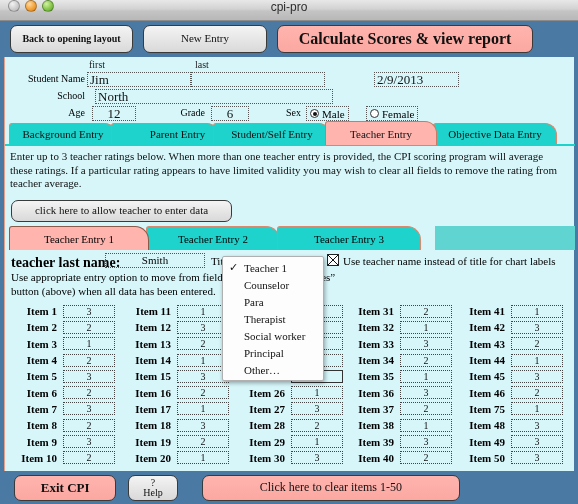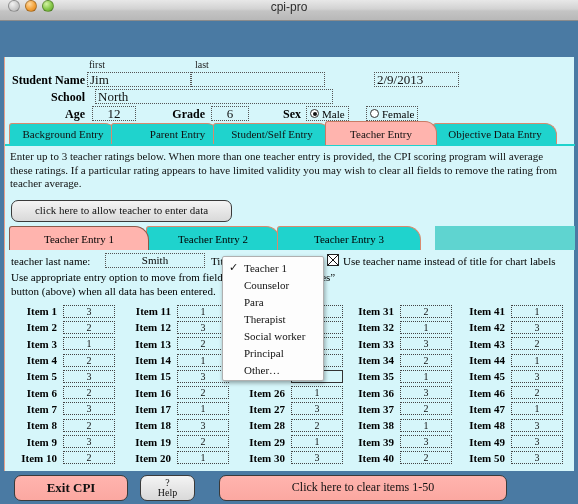--- a/index.html
+++ b/index.html
@@ -52,21 +52,21 @@
 
   
   .body-area {
     position: absolute; left: 4px; top: 57px; width: 570px; height: 414px;
     background: #d6f6fa; border-left: 1px solid #e5a08a;
   }
 
   
   .info { position: relative; height: 65px; font-size: 11px; }
   .hdr-small { position: absolute; font-size: 10px; color: #222; }
-  .lbl { position: absolute; font-weight: bold; font-size: 12px; text-align: right; }
+  .lbl { position: absolute; font-weight: normal; font-size: 10px; text-align: right; }
   .fld {
     position: absolute; border: 1px dotted #555; background: transparent;
     font-size: 13px; font-family: Liberation Serif, serif; color: #111;
     padding: 0 2px; height: 15px; line-height: 14px;
   }
   .fld.center { text-align: center; }
 
   .radio-wrap { position: absolute; display: flex; align-items: center; gap: 3px;
                 border: 1px dotted #555; padding: 0 3px; height: 15px; }
   .radio { width: 9px; height: 9px; border-radius: 50%; border: 1px solid #333;
@@ -105,21 +105,21 @@
     position: absolute; top: 0; height: 24px;
     background: #1fd3cd; border: 1px solid #d98a6e; border-bottom: none;
     border-radius: 3px 14px 0 0; font-size: 11px;
     display: flex; align-items: center; justify-content: center; cursor: pointer;
   }
   .subtab.active { background: #ffb4ae; border-color: #8a5a4a; z-index: 4; }
   .subtab-rest { position:absolute; left:430px; top:0; width:140px; height:24px; background:#5fd4d0; }
 
   
   .tname-row { position: absolute; left: 0; top: 196px; width: 570px; height: 40px; font-size: 11px; }
-  #teacher-last-name-label { position:absolute; left:6px; top:2px; font-weight:normal; font-size:11px; }
+  #teacher-last-name-label { position:absolute; left:6px; top:2px; font-weight:bold; font-size:14px; }
   #teacher-last-name-field { position:absolute; left:100px; top:0px; width:100px; height:15px;
       text-align:center; border:1px dotted #555; font-size:11px; }
   #title-label { position:absolute; left:206px; top:2px; font-size:11px; }
   #use-name-checkbox { position:absolute; left:322px; top:1px; width:12px; height:12px;
       border:1px solid #222; background:#fff; }
   #use-name-checkbox svg { display:block; }
   #use-name-label { position:absolute; left:338px; top:2px; font-size:11px; }
   .tname-note { position:absolute; left:6px; top:18px; width:560px; font-size:11px; line-height:13.5px; }
 
   
@@ -141,41 +141,46 @@
   .item-row { height: 16.3px; display: flex; align-items: center; }
   .item-lbl { width: 54px; font-size: 11px; font-weight: bold; text-align: right; padding-right: 6px; }
   .item-fld {
     width: 52px; height: 13px; border: 1px dotted #444;
     font-size: 10px; text-align: center; line-height: 12px; color: #111; background: transparent;
   }
   .item-fld.focused { border: 1px solid #333; background: #d6f6fa; }
 
   
   .bottombar {
-    position: absolute; left: 0; bottom: 0; width: 578px; height: 33px;
+    position: absolute; left: 0; bottom: 0; width: 460px; height: 33px;
     background: #4a7aa3; display: flex; align-items: center; padding-left: 14px; gap: 12px;
   }
   #exit-btn { width: 114px; height: 26px; font-size: 13px; font-weight: bold; }
   #help-btn { width: 55px; height: 26px; font-size: 10px; flex-direction: column; line-height: 10px; }
   #clear-btn { width: 288px; height: 26px; font-size: 12px; margin-left: 12px; }
 </style>
 </head>
 <body>
 
 <div class="window">
 
   <div class="titlebar">
     <div class="lights">
       <span class="light close"></span>
       <span class="light min"></span>
       <span class="light max"></span>
     </div>
     <div class="win-title">cpi-pro</div>
   </div>
 
+  <div class="toolbar">
+    <div class="btn btn-grey" id="back-btn">Back to opening layout</div>
+    <div class="btn btn-grey" id="new-entry-btn">New Entry</div>
+    <div class="btn btn-pink" id="calc-btn">Calculate Scores &amp; view report</div>
+  </div>
 
   <div class="body-area">
 
     <div class="info">
       <div class="hdr-small" style="left:84px; top:2px;">first</div>
       <div class="hdr-small" style="left:190px; top:2px;">last</div>
 
       <div class="lbl" style="left:0; top:16px; width:80px;">Student Name</div>
       <div class="fld" style="left:82px; top:15px; width:104px;">Jim</div>
       <div class="fld" style="left:186px; top:15px; width:134px;"></div>
@@ -427,21 +432,21 @@
           </div>
           <div class="item-row">
             <div class="item-lbl">Item 45</div>
             <div class="item-fld">3</div>
           </div>
           <div class="item-row">
             <div class="item-lbl">Item 46</div>
             <div class="item-fld">2</div>
           </div>
           <div class="item-row">
-            <div class="item-lbl">Item 47</div>
+            <div class="item-lbl">Item 75</div>
             <div class="item-fld">1</div>
           </div>
           <div class="item-row">
             <div class="item-lbl">Item 48</div>
             <div class="item-fld">3</div>
           </div>
           <div class="item-row">
             <div class="item-lbl">Item 49</div>
             <div class="item-fld">3</div>
           </div>

